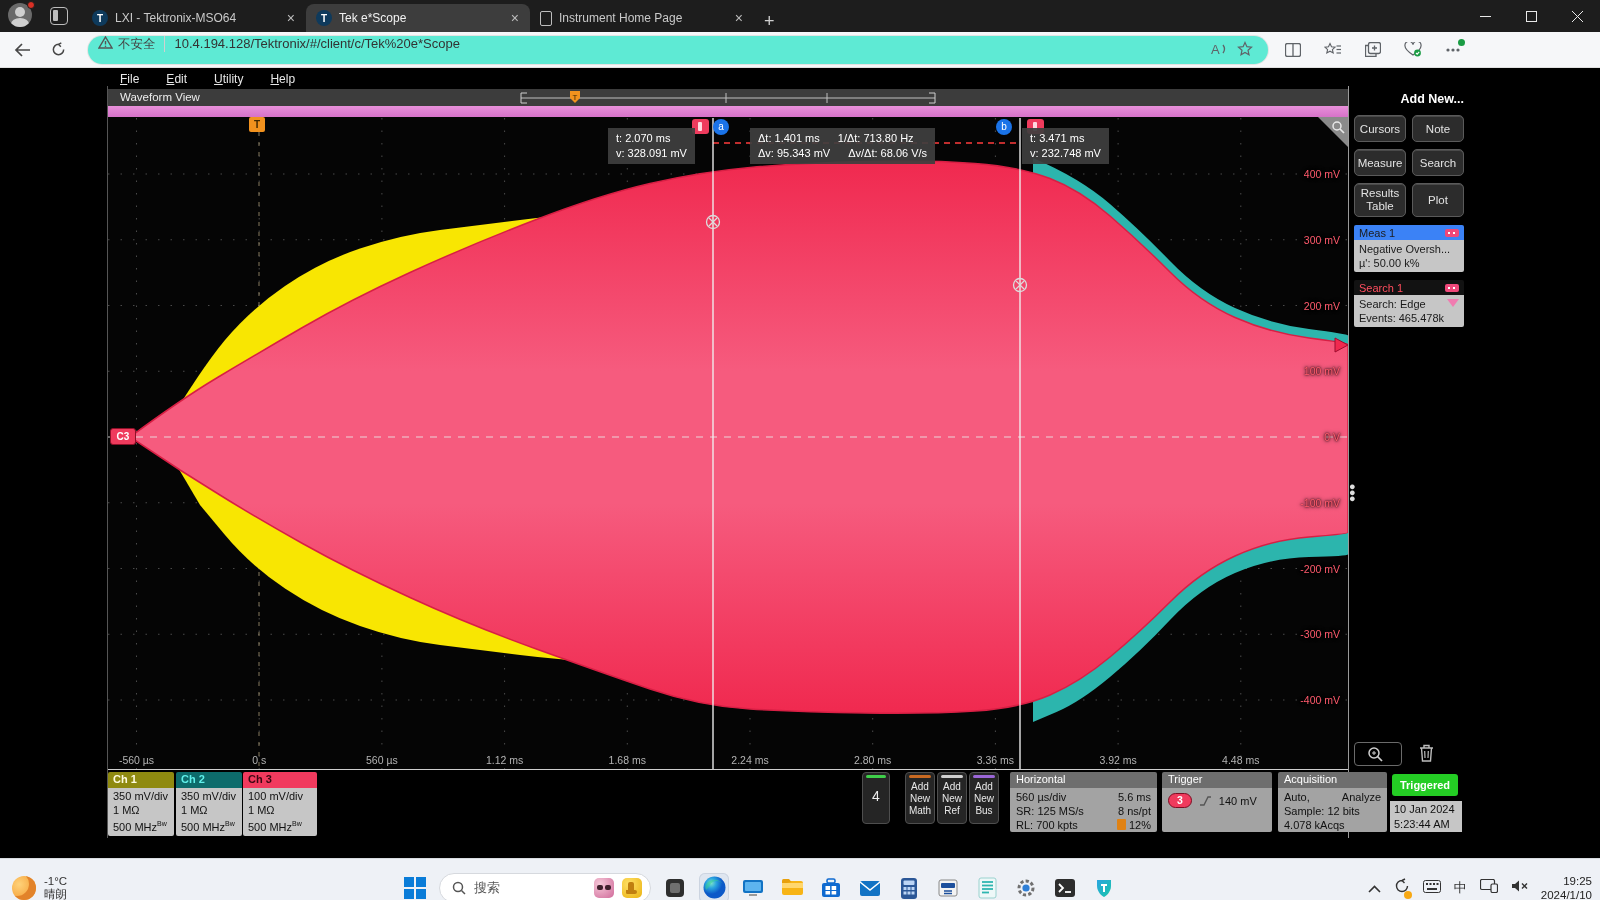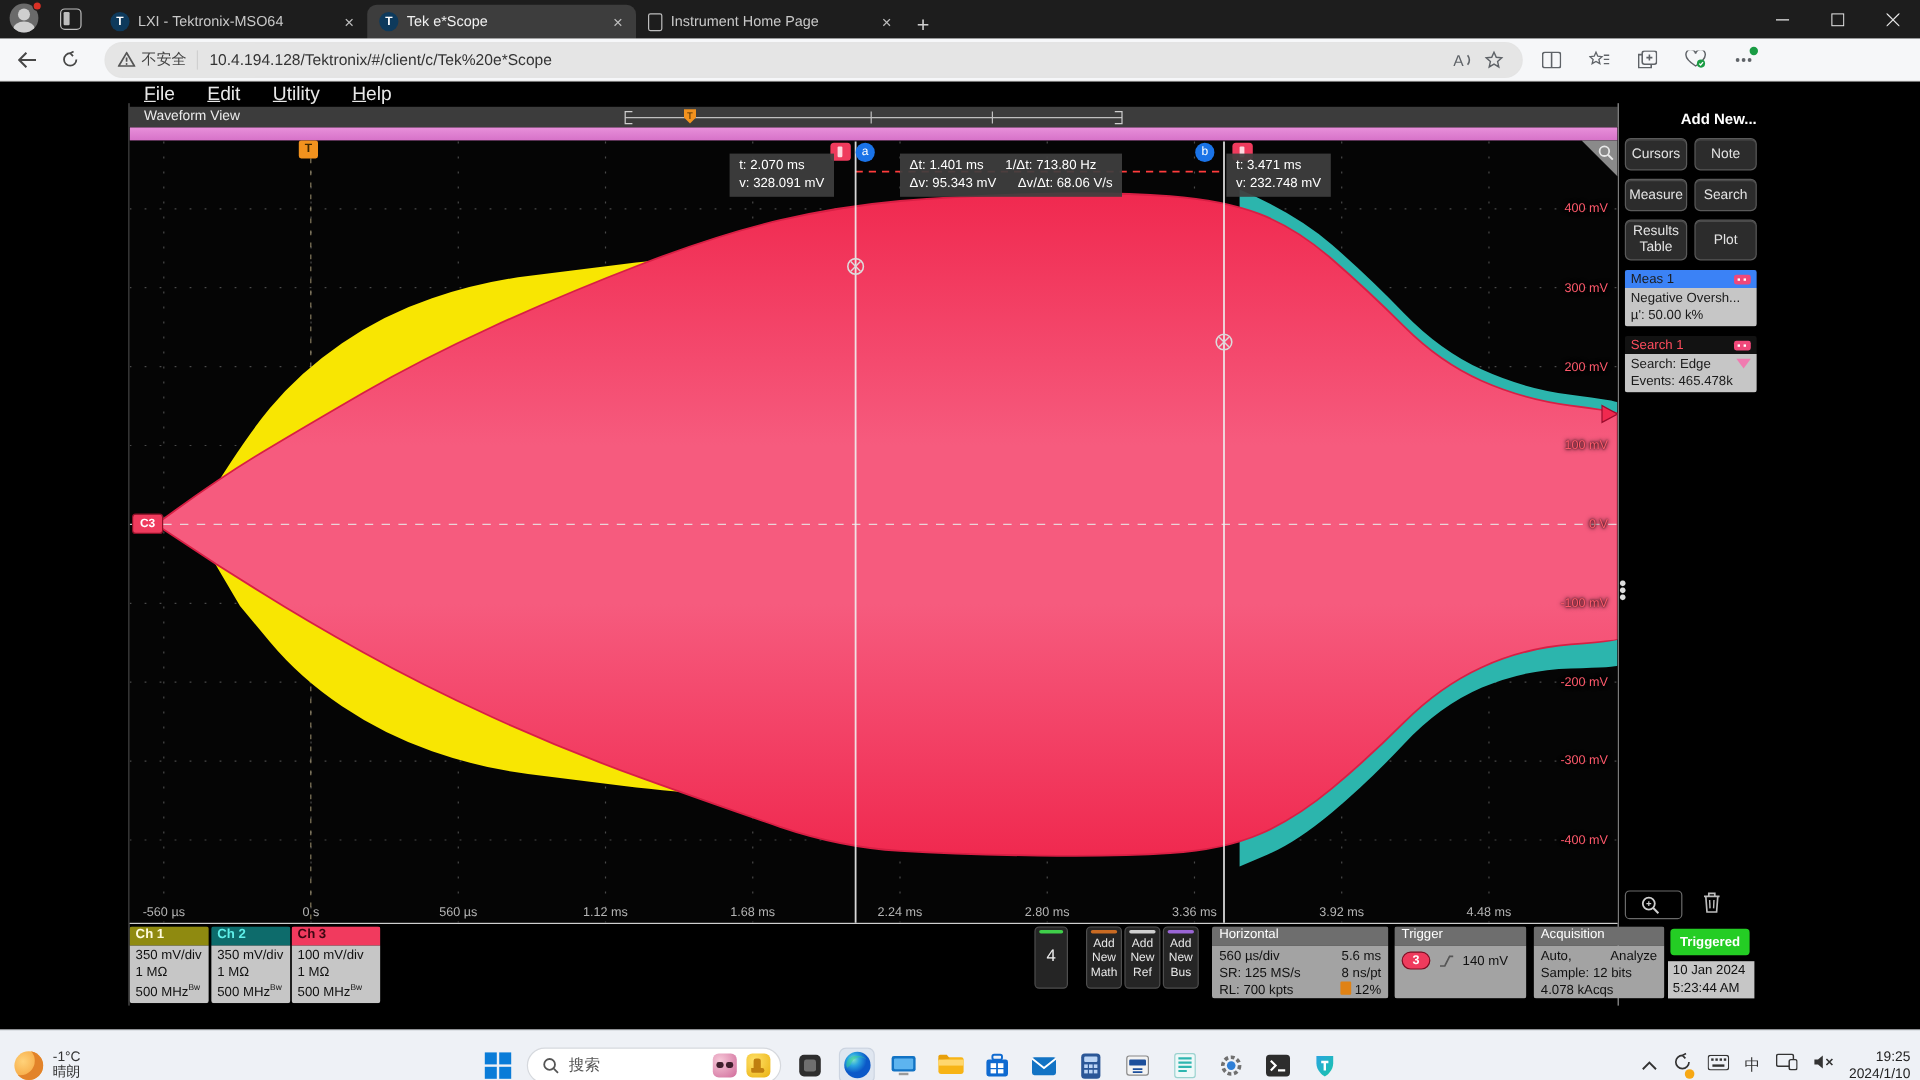--- a/index.html
+++ b/index.html
@@ -22,30 +22,30 @@
   .tab .close { font-size:14px; color:#bdbdbd; padding:0 3px; }
   .favicon-tek { width:16px; height:16px; border-radius:50%; background:#0e3a5c; color:#fff; font-size:10px; font-weight:bold; display:flex; align-items:center; justify-content:center; flex:none; }
   .favicon-page { width:12px; height:15px; border:1.5px solid #bdbdbd; border-radius:2px; flex:none; }
   .newtab { color:#cfcfcf; font-size:18px; margin-left:10px; }
   #win-controls { position:absolute; right:0; top:0; height:32px; display:flex; }
   .winbtn { width:46px; height:32px; display:flex; align-items:center; justify-content:center; color:#e8e8e8; }
 
   
   #toolbar { position:absolute; left:0; top:32px; width:1600px; height:36px; background:#f6f7f9; display:flex; align-items:center; border-bottom:1px solid #e0e0e0; }
   .navbtn { width:28px; height:28px; display:flex; align-items:center; justify-content:center; color:#474747; margin-left:8px; }
-  #addressbar { display:flex; align-items:center; height:28px; margin-left:16px; width:1180px; background:#e5e5e5; border-radius:14px; padding:0 10px; box-shadow:0 0 0 1px #e4e4e4; }
+  #addressbar { display:flex; height:28px; margin-left:16px; width:1180px; background:#5eead4; border-radius:14px; padding:0 10px; box-shadow:0 0 0 1px #e4e4e4; }
   #addressbar .sec { color:#444; font-size:12.5px; margin:0 8px 0 5px; }
   #addressbar .divider { width:1px; height:16px; background:#d0d0d0; margin-right:10px; }
   #addressbar .url { color:#333; font-size:13px; flex:1; white-space:nowrap; overflow:hidden; }
   .bar-icon { width:26px; height:26px; display:flex; align-items:center; justify-content:center; color:#5f6368; flex:none; }
   #toolbar-right { display:flex; align-items:center; margin-left:12px; gap:14px; }
 
   
   #page { position:absolute; left:0; top:68px; width:1600px; height:790px; background:#000; }
-  #menubar { position:absolute; left:108px; top:0; height:21px; display:flex; gap:27px; align-items:center; padding-left:12px; color:#e8e8e8; font-size:16px;text-align:right; }
+  #menubar { position:absolute; left:108px; top:0; height:21px; display:flex; gap:27px; align-items:center; padding-left:12px; color:#e8e8e8; font-size:12px;text-align:right; }
   #menubar .mi u { text-decoration:underline; }
   #viewstrip { position:absolute; left:108px; top:21px; width:1240px; height:17px; background:#3c3c3c; color:#ececec; font-size:11.5px; }
   #viewstrip .vtitle { position:absolute; left:12px; top:2px; }
   #ruler { position:absolute; left:410px; top:1px; }
   #vsep { position:absolute; left:1348px; top:18px; width:1px; height:752px; background:#9a9a9a; }
   #lsep { position:absolute; left:107px; top:18px; width:1px; height:752px; background:#555; }
 
   
   #plot { position:absolute; left:108px; top:38px; width:1240px; height:664px; background:#050505; overflow:hidden; border-bottom:1px solid #cfcfcf; }
   #pinkbar { position:absolute; left:0; top:0; width:1240px; height:11px; background:linear-gradient(#e890da,#d672c8); }

